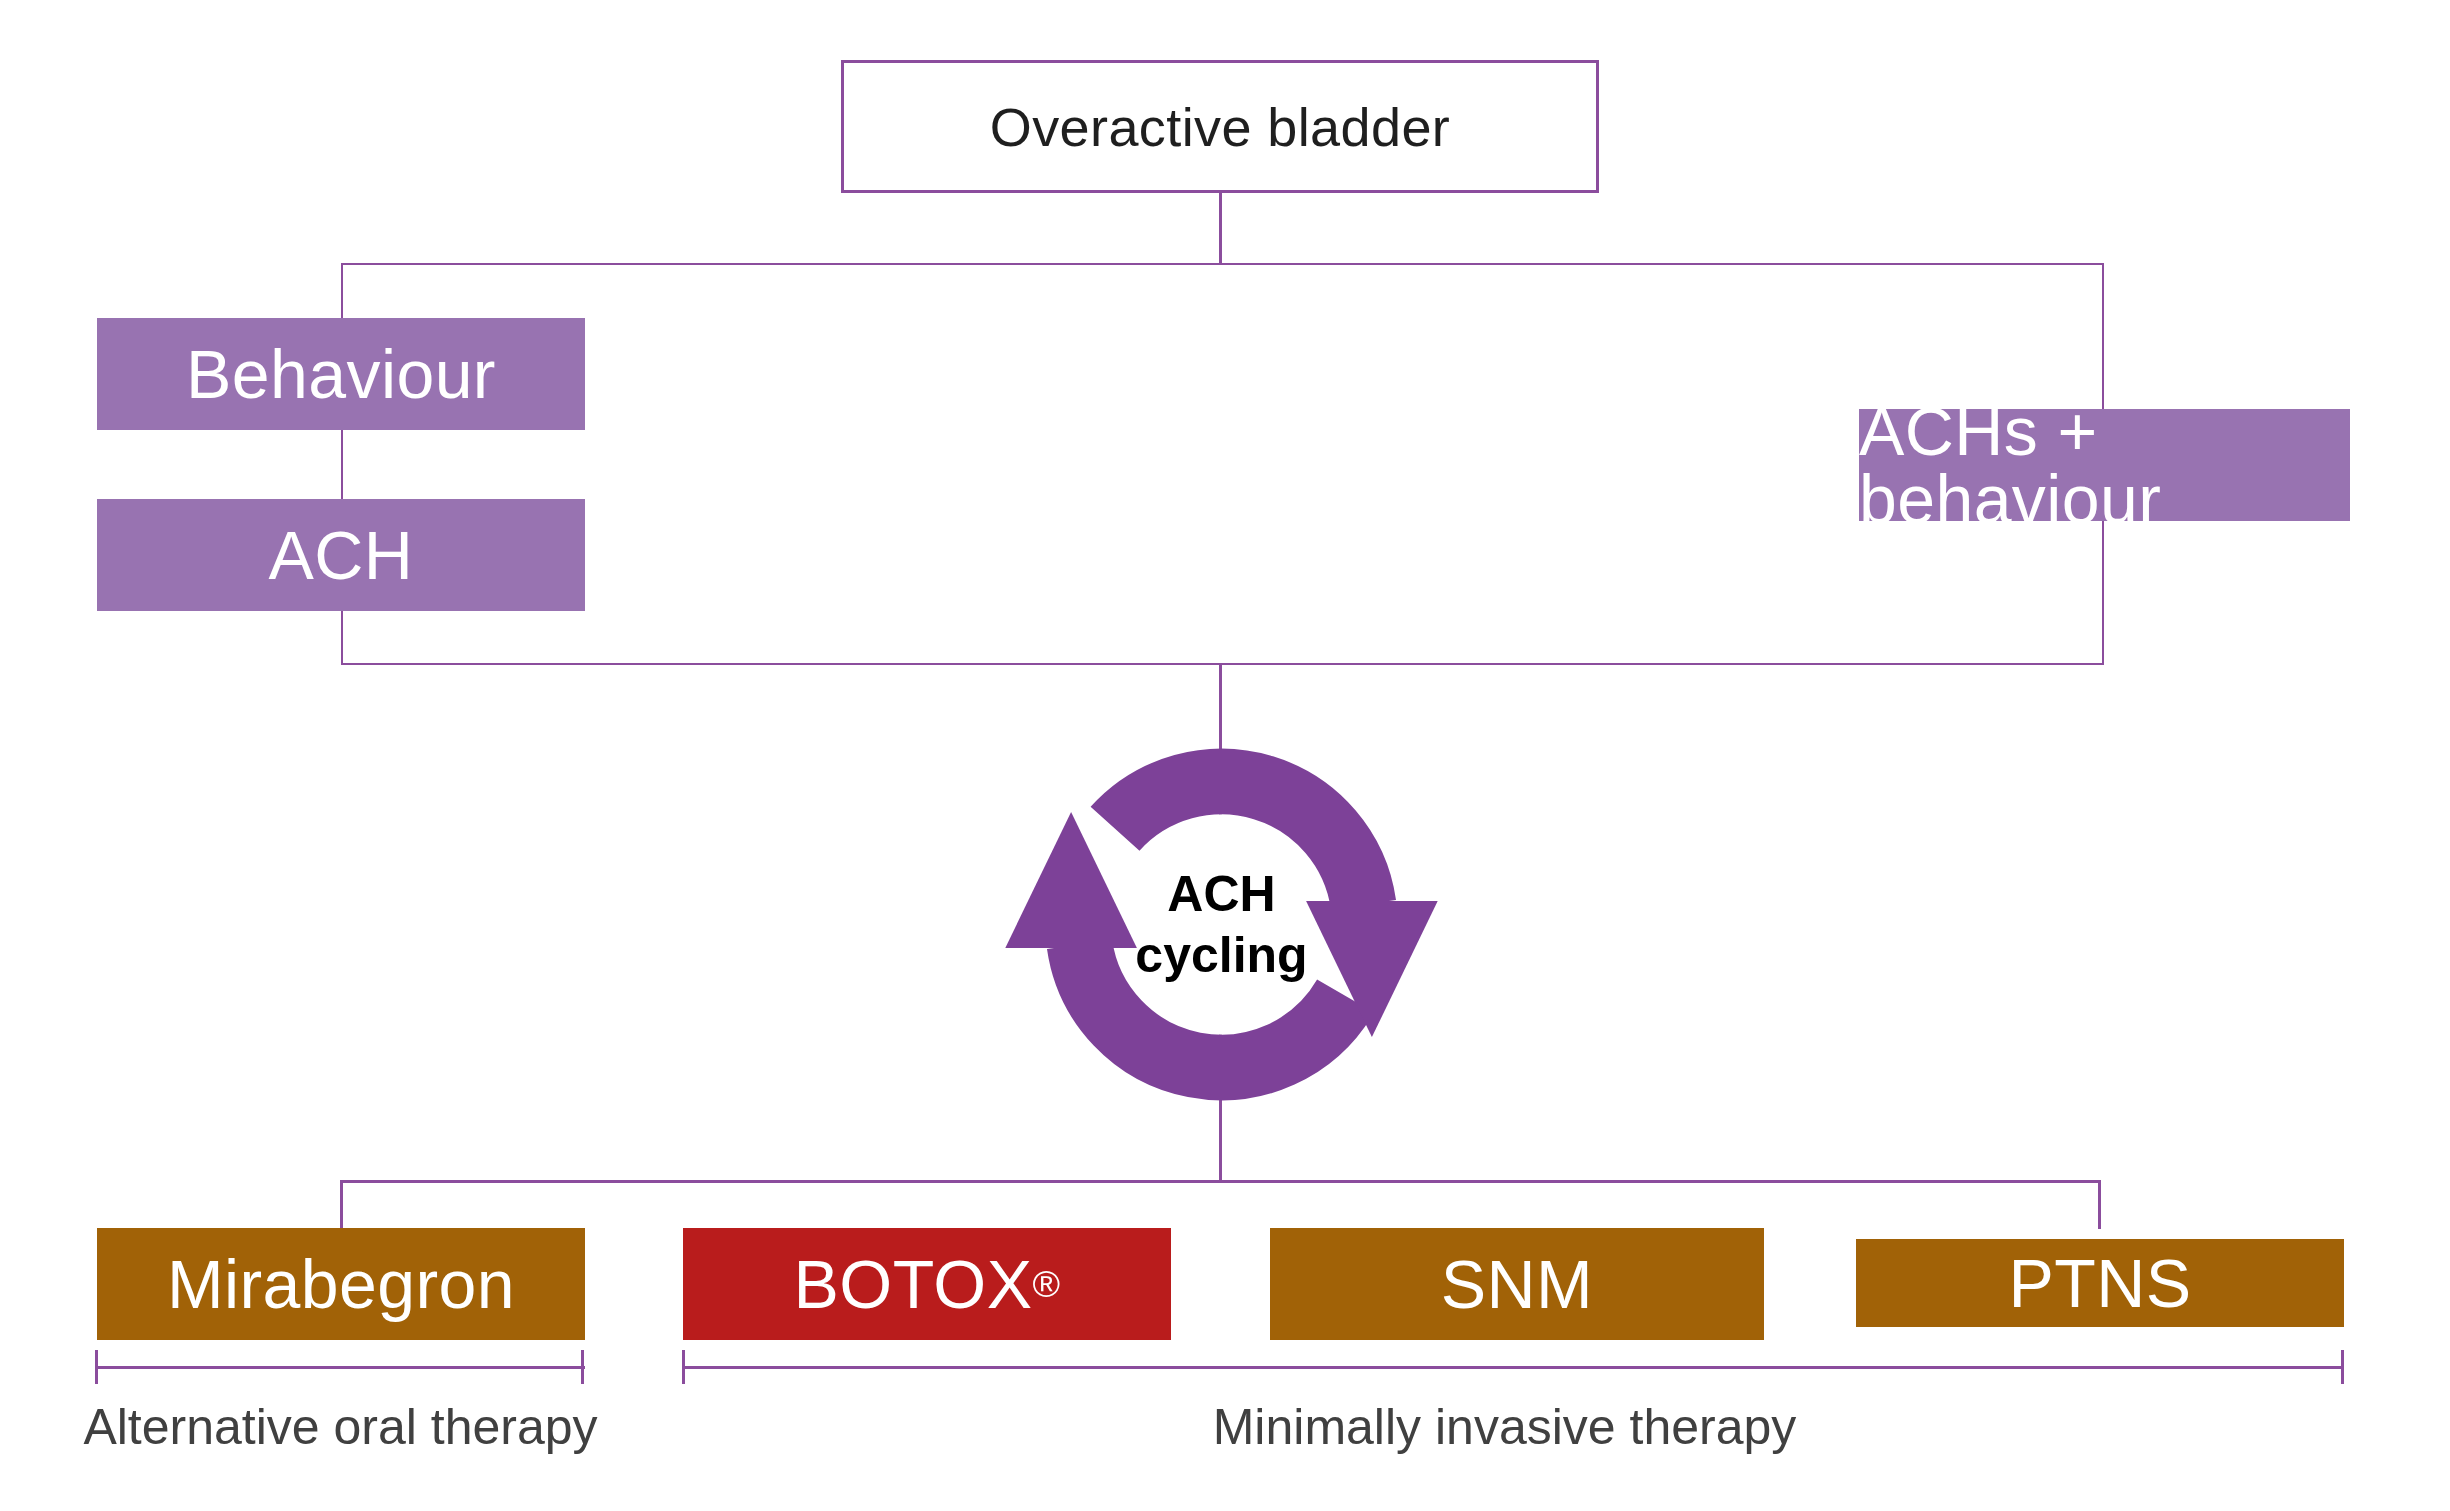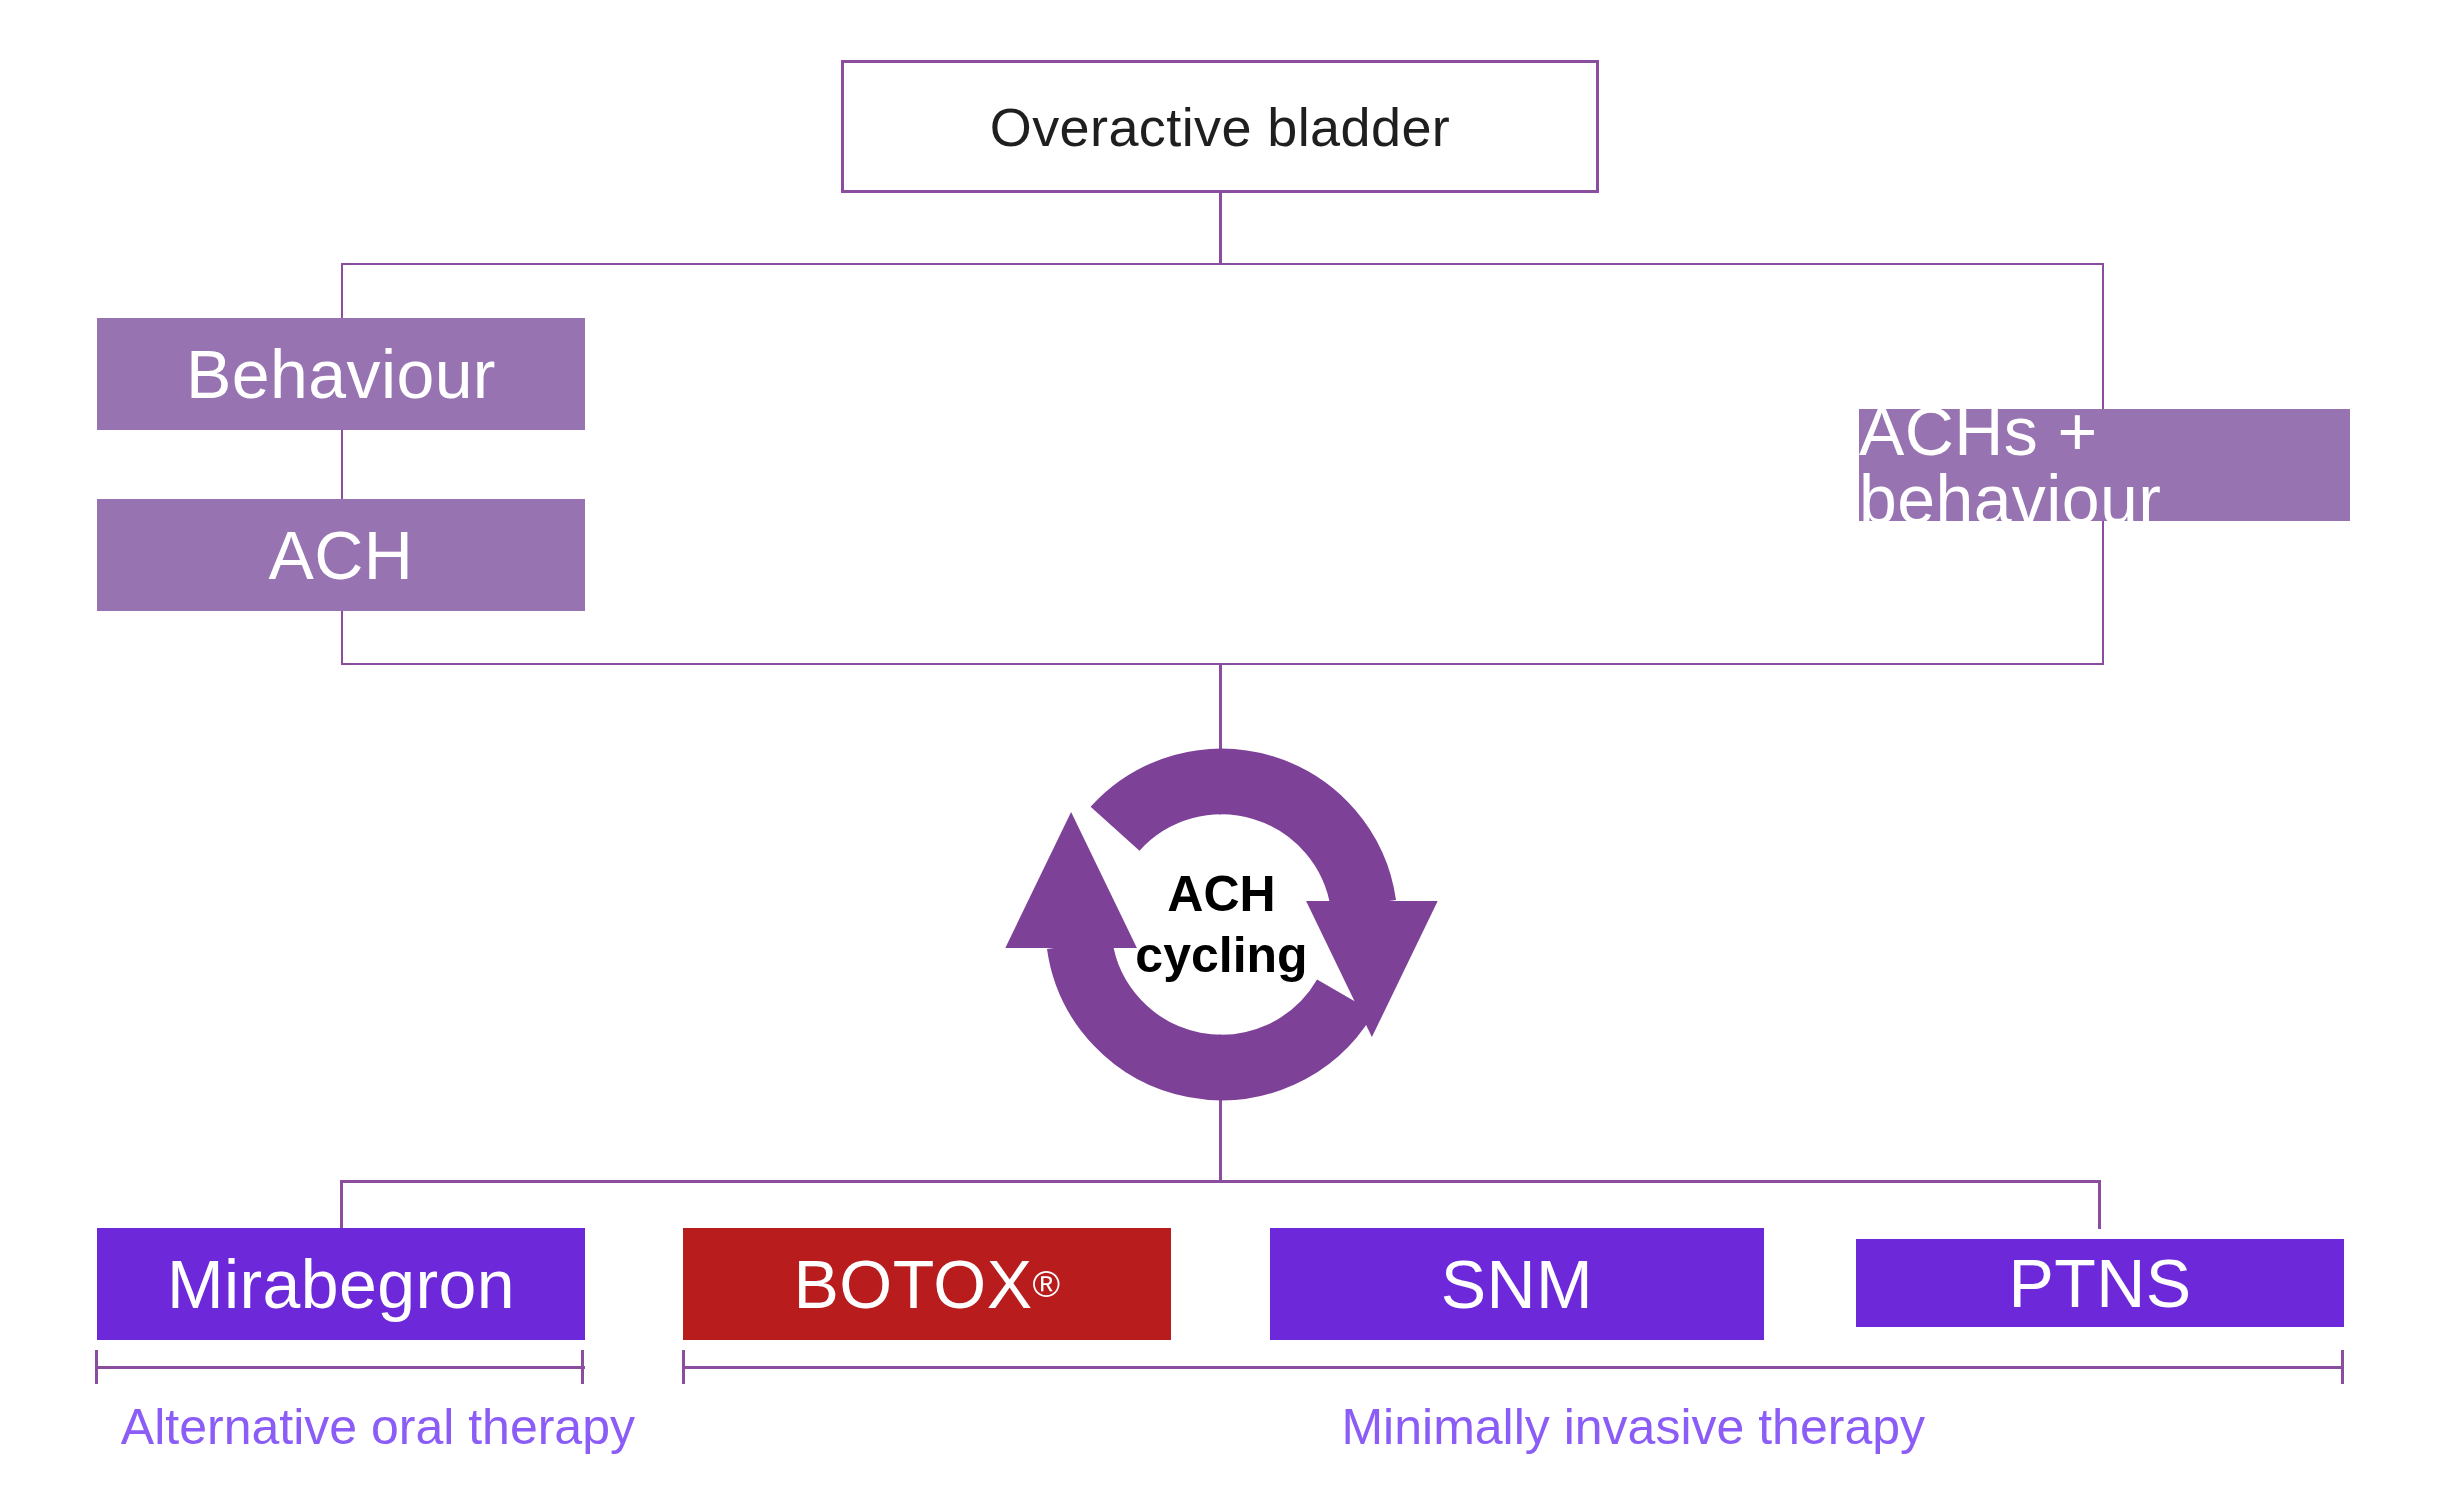--- a/index.html
+++ b/index.html
@@ -11,40 +11,40 @@
     overflow:hidden;
   }
   .box{
     position:absolute;
     box-sizing:border-box;
     display:flex;align-items:center;justify-content:center;
     font-size:68px;line-height:1;letter-spacing:0.4px;
   }
   .box.purple-light{background:#9873b1;color:#ffffff;}
   .box.purple-dark{background:#b91c1c;color:#ffffff;}
-  .box.gray{background:#6d28d9;color:#ffffff;}
+  .box.gray{background:#a16207;color:#ffffff;}
   .box.outlined{background:#ffffff;border:3.4px solid #8b4d9d;color:#1f1f1f;font-size:54px;}
   .line{position:absolute;background:#8b4d9d;}
   .rect-frame{
     position:absolute;box-sizing:border-box;
     border:2.5px solid #8b4d9d;background:transparent;
     z-index:1;
   }
   .z2{z-index:2;}
   .cycle-label{
     position:absolute;left:963px;top:711px;width:517px;height:427px;
     display:flex;flex-direction:column;align-items:center;justify-content:center;
     z-index:4;
     font-size:50px;font-weight:700;color:#000000;line-height:1.22;
     text-align:center;
   }
   .group-label{
     position:absolute;
-    font-size:50px;color:#8b5cf6;line-height:1;
-    text-align:right;
+    font-size:50px;color:#404040;line-height:1;
+    text-align:center;
   }
   sup.reg{font-size:0.55em;line-height:0;vertical-align:super;}
 </style>
 </head>
 <body>
 
 <div id="canvas">
 
   <div class="box outlined z2" style="left:841px;top:60px;width:758px;height:133px;">
     <span>Overactive bladder</span>

